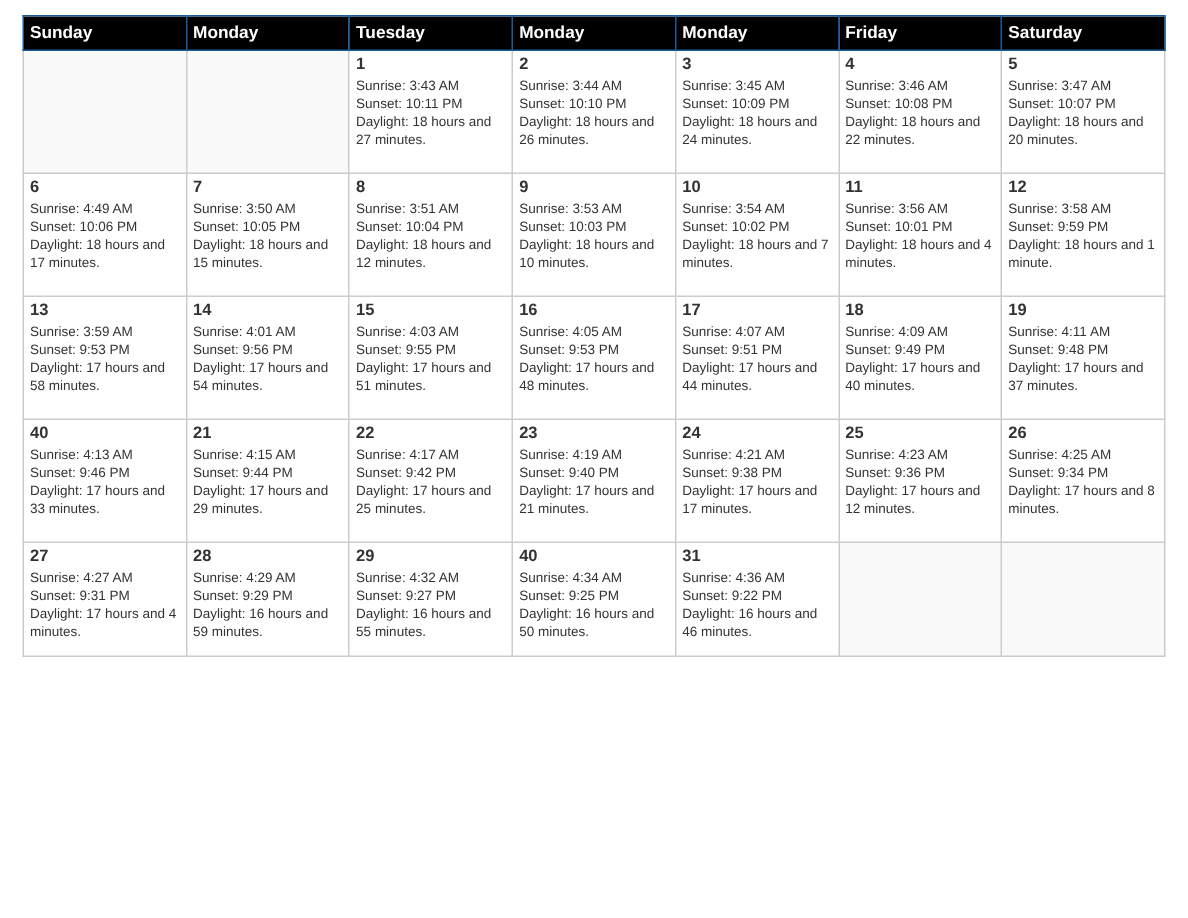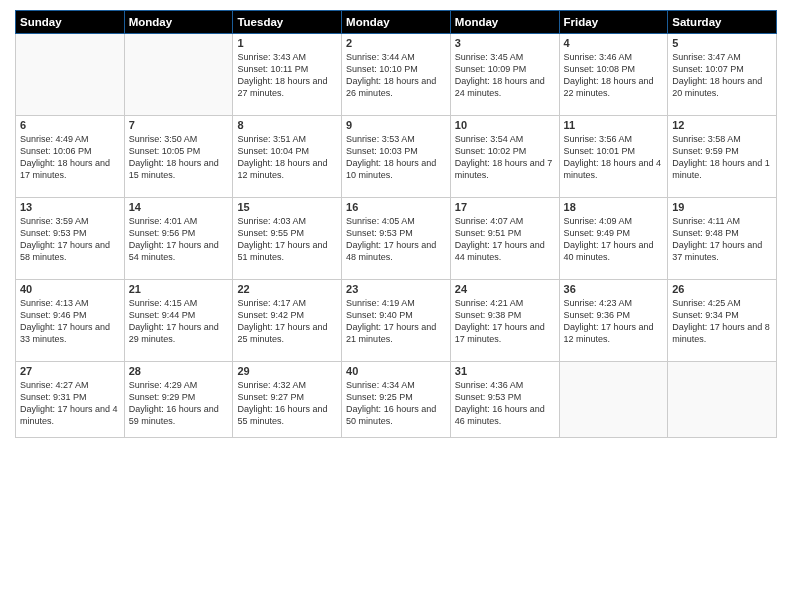--- a/index.html
+++ b/index.html
@@ -280,21 +280,21 @@
 and 21 minutes.</div>
           </td>
           <td>
             <div class="day-number">24</div>
             <div class="cell-text">Sunrise: 4:21 AM
 Sunset: 9:38 PM
 Daylight: 17 hours
 and 17 minutes.</div>
           </td>
           <td>
-            <div class="day-number">36</div>
+            <div class="day-number">25</div>
             <div class="cell-text">Sunrise: 4:23 AM
 Sunset: 9:36 PM
 Daylight: 17 hours
 and 12 minutes.</div>
           </td>
           <td>
             <div class="day-number">26</div>
             <div class="cell-text">Sunrise: 4:25 AM
 Sunset: 9:34 PM
 Daylight: 17 hours
@@ -326,21 +326,21 @@
           <td>
             <div class="day-number">40</div>
             <div class="cell-text">Sunrise: 4:34 AM
 Sunset: 9:25 PM
 Daylight: 16 hours
 and 50 minutes.</div>
           </td>
           <td>
             <div class="day-number">31</div>
             <div class="cell-text">Sunrise: 4:36 AM
-Sunset: 9:53 PM
+Sunset: 9:22 PM
 Daylight: 16 hours
 and 46 minutes.</div>
           </td>
           <td class="empty"></td>
           <td class="empty"></td>
         </tr>
       </tbody>
   </table>
 </div>
 

